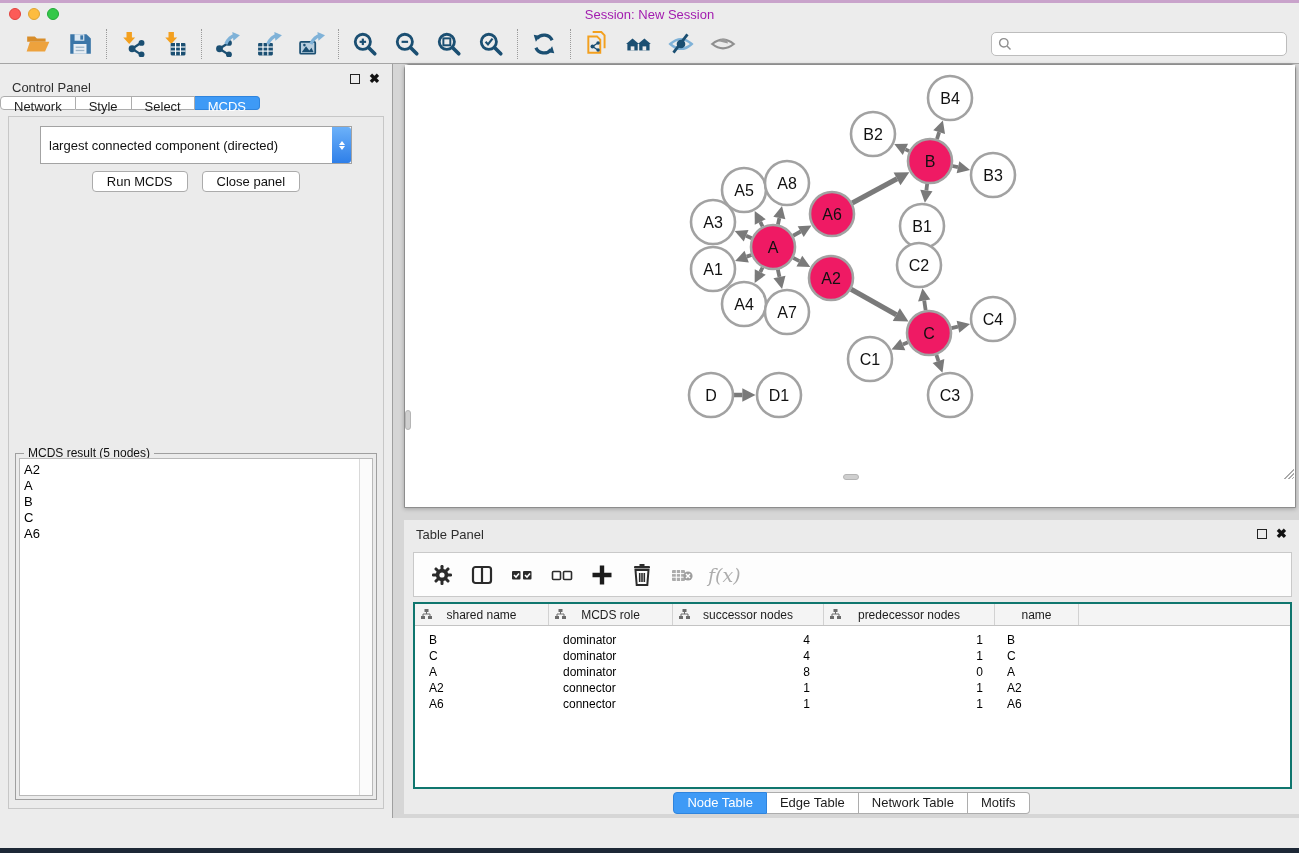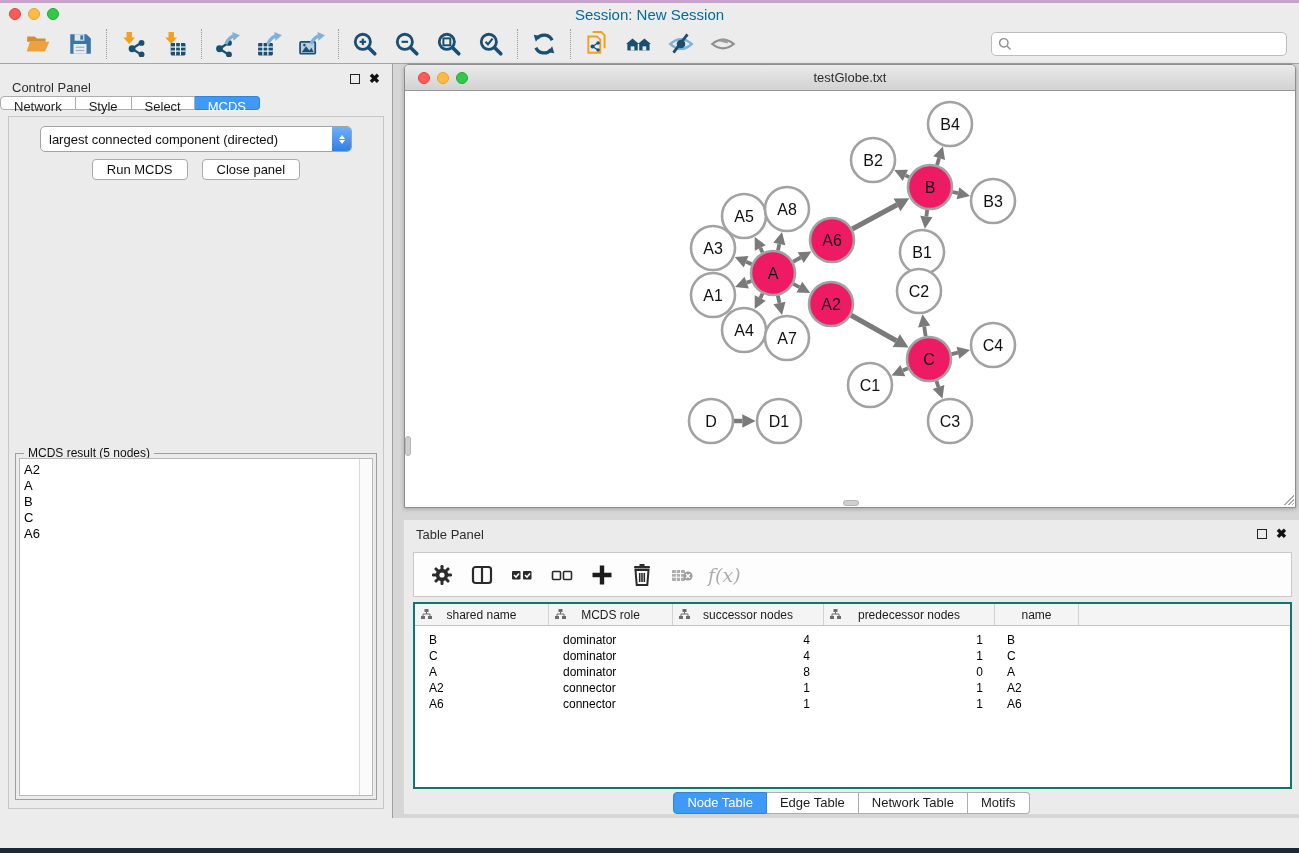--- a/index.html
+++ b/index.html
@@ -3,21 +3,21 @@
 <meta charset="utf-8">
 <style>
   * { margin:0; padding:0; box-sizing:border-box; }
   html,body { width:1299px; height:853px; overflow:hidden; }
   body { font-family:"Liberation Sans", sans-serif; background:#1d2836; position:relative; }
   .top-strip { height:3px; background:#c9a3cb; }
   .app { height:845px; background:#ececec; display:flex; flex-direction:column; }
 
   
   .titlebar { height:22px; position:relative; display:flex; align-items:center; justify-content:center; background:#ececec; }
-  .titlebar .title { font-size:15px; color:#0369a1; }
+  .titlebar .title { font-size:13px; color:#a21caf; }
   .lights { position:absolute; left:9px; top:5px; display:flex; gap:7px; }
   .light { width:12px; height:12px; border-radius:50%; }
   .light.red { background:#fc5b57; border:1px solid #e2433e; }
   .light.yellow { background:#fdbc40; border:1px solid #e0a433; }
   .light.green { background:#34c84a; border:1px solid #23a938; }
 
   
   .toolbar { height:39px; display:flex; align-items:center; padding:0 12px; border-bottom:1px solid #a5a5a5; background:#ececec; }
   .tb-group { display:flex; align-items:center; gap:8px; padding:0 9px; }
   .tb-sep { width:1px; height:30px; border-left:1px dotted #9a9a9a; }
@@ -37,21 +37,21 @@
   .cp-header .win-icons { margin-left:auto; display:flex; gap:9px; align-items:center; }
   .float-box { width:10px; height:10px; border:1.5px solid #222; display:inline-block; }
   .close-x { font-size:13px; font-weight:bold; color:#111; line-height:10px; }
   .cp-tabs { display:flex; margin-top:2px; height:14px; }
   .seg-tab { font-size:13px; color:#1c1c1c; background:#fff; border:1px solid #adadad; border-left:none; padding:2px 13px; line-height:16px; cursor:default; }
   .seg-tab:first-child { border-left:1px solid #adadad; border-radius:4px 0 0 4px; }
   .seg-tab:last-child { border-radius:0 4px 4px 0; }
   .seg-tab.active { background:#3e9af6; border-color:#2f84dd; color:#fff; }
   .cp-body { margin:6px 8px 9px 8px; flex:1; background:#ebebeb; border:1px solid #c7c7c7; position:relative; }
   .opt-label { text-align:center; margin-top:17px; font-size:13px; color:#1d1d1d; }
-  .dropdown { width:312px; height:26px; margin:9px auto 0 auto; background:#fff; border:1px solid #a3a3a3; border-radius:5px; display:flex; align-items:center; overflow:hidden; }
+  .dropdown { width:312px; height:38px; margin:9px auto 0 auto; background:#fff; border:1px solid #a3a3a3; border-radius:0; display:flex; align-items:center; overflow:hidden; }
   .dropdown .dd-text { flex:1; font-size:13px; color:#111; padding-left:8px; white-space:nowrap; }
   .dd-stepper { width:19px; height:100%; background:linear-gradient(#6cb1f9,#2e7fe9); border-radius:0 3px 3px 0; display:flex; flex-direction:column; align-items:center; justify-content:center; gap:1px; }
   .dd-stepper .chev { width:0; height:0; border-left:3.5px solid transparent; border-right:3.5px solid transparent; }
   .chev.up { border-bottom:4px solid #fff; }
   .chev.down { border-top:4px solid #fff; }
   .btn-row { display:flex; justify-content:center; gap:14px; margin-top:7px; }
   .push-btn { height:21px; background:#fff; border:1px solid #ababab; border-radius:4px; font-size:13px; color:#111; padding:0 14px; line-height:19px; cursor:default; }
   .groupbox { position:absolute; left:6px; right:6px; top:336px; bottom:8px; border:1px solid #9f9f9f; }
   .gb-legend { position:absolute; top:-8px; left:8px; background:#ebebeb; padding:0 4px; font-size:12px; color:#111; }
   .gb-list { position:absolute; left:3px; right:3px; top:4px; bottom:3px; background:#fff; border:1px solid #b9b9b9; }
@@ -360,28 +360,20 @@
               </div>
             <div class="gb-scroll"></div>
           </div>
         </div>
       </div>
     </div>
 
     <div class="right-area">
 
       <div class="network-window">
-        <div class="nw-titlebar">
-          <div class="lights">
-            <div class="light red"></div>
-            <div class="light yellow"></div>
-            <div class="light green"></div>
-          </div>
-          <div class="nw-title">testGlobe.txt</div>
-        </div>
         <div class="nw-canvas">
           <svg id="graph-svg" width="890" height="415" viewBox="0 0 890 415">
               <g>
                 <line x1="346.405844734608" y1="189.91785693064372" x2="341.67749345085264" y2="191.6515857346874" stroke="#7a7a7a" stroke-width="3.8"></line>
                 <polygon points="330.0635934233353,195.91001574477707 339.55550779344014,185.86435212356233 343.79947910826513,197.43881934581245" fill="#7a7a7a"></polygon>
               </g>
               <g>
                 <line x1="388.28442837947574" y1="192.84167723730602" x2="394.3651110447045" y2="196.0916972825145" stroke="#7a7a7a" stroke-width="3.8"></line>
                 <polygon points="405.2746057861878,201.9226341271004 391.4595415451065,201.527924088214 397.27068054430254,190.655470476815" fill="#7a7a7a"></polygon>
               </g>

